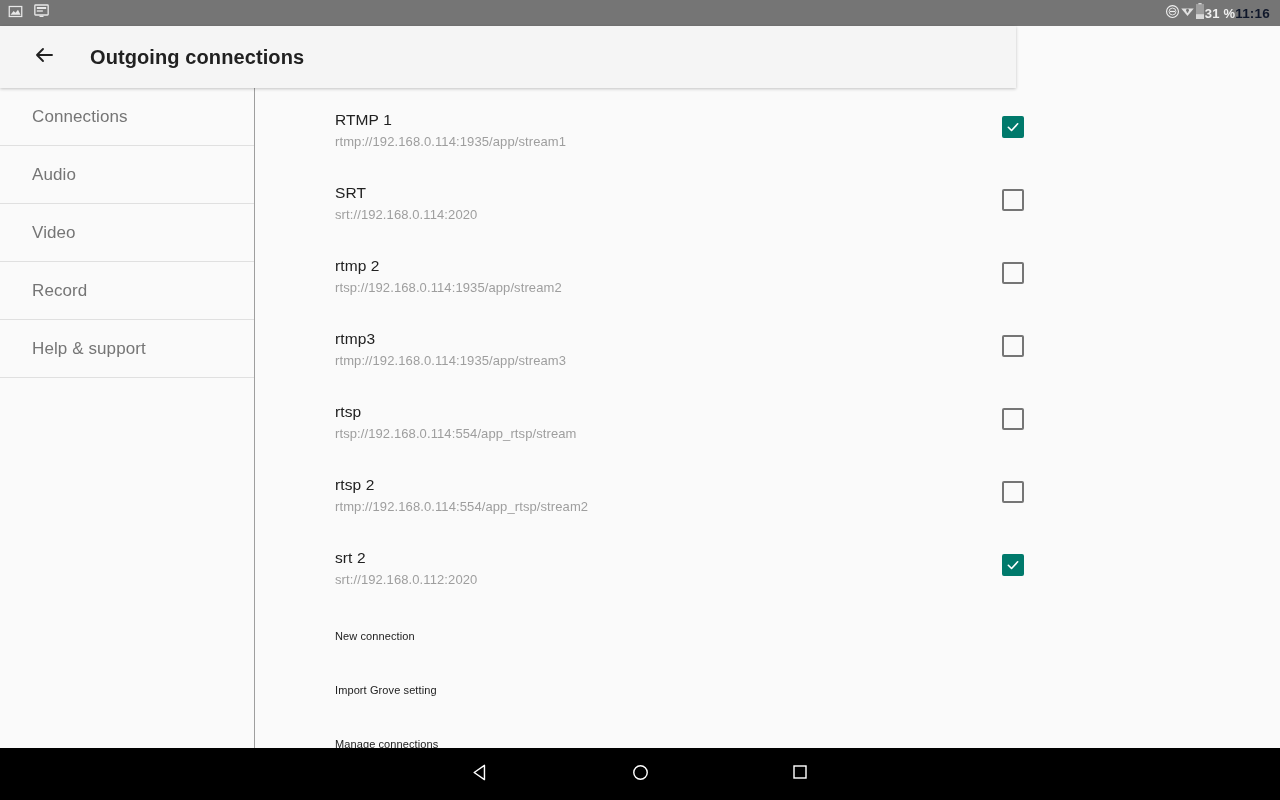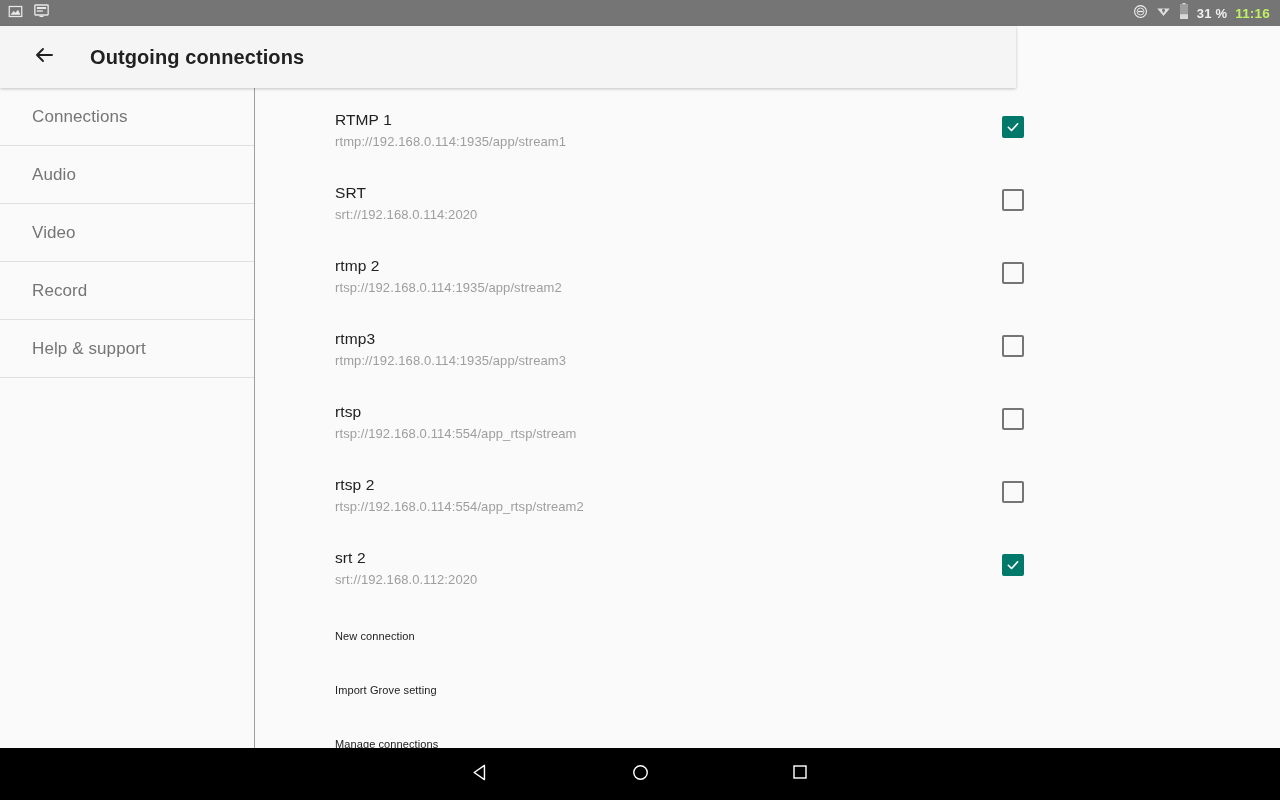--- a/index.html
+++ b/index.html
@@ -12,24 +12,24 @@
 
   
   .status-bar{
     height:26px; width:1280px;
     background:#757575;
     display:flex; align-items:center;
     padding:0 10px 0 8px;
     color:#ffffff;
   }
   .status-left{ display:flex; align-items:center; gap:10px; }
-  .status-right{ margin-left:auto; display:flex; align-items:center; gap:8px; }
+  .status-right{ margin-left:auto; display:flex; align-items:center; }
   .sb-ico{ display:block; }
   .sb-text{ font-size:13px; font-weight:bold; color:#f0f0f0; letter-spacing:.2px; }
-  .sb-clock{ font-size:13.5px; font-weight:bold; color:#bef264; letter-spacing:.2px; }
+  .sb-clock{ font-size:13.5px; font-weight:bold; color:#0f172a; letter-spacing:.2px; }
 
   
   .app-bar{
     height:62px; width:1016px;
     background:#f5f5f5;
     display:flex; align-items:center;
     padding-left:22px;
     position:relative;
     box-shadow:0 1px 3px rgba(0,0,0,0.22);
     z-index:5;
@@ -263,21 +263,21 @@
         <div class="conn-url">rtsp://192.168.0.114:554/app_rtsp/stream</div>
       </div>
       <div class="cb off">
         
       </div>
     </div>
 
     <div class="conn-row">
       <div class="conn-texts">
         <div class="conn-name">rtsp 2</div>
-        <div class="conn-url">rtsp://192.168.0.114:554/app_rtsp/stream2</div>
+        <div class="conn-url">rtmp://192.168.0.114:554/app_rtsp/stream2</div>
       </div>
       <div class="cb off">
         
       </div>
     </div>
 
     <div class="conn-row">
       <div class="conn-texts">
         <div class="conn-name">srt 2</div>
         <div class="conn-url">srt://192.168.0.112:2020</div>

